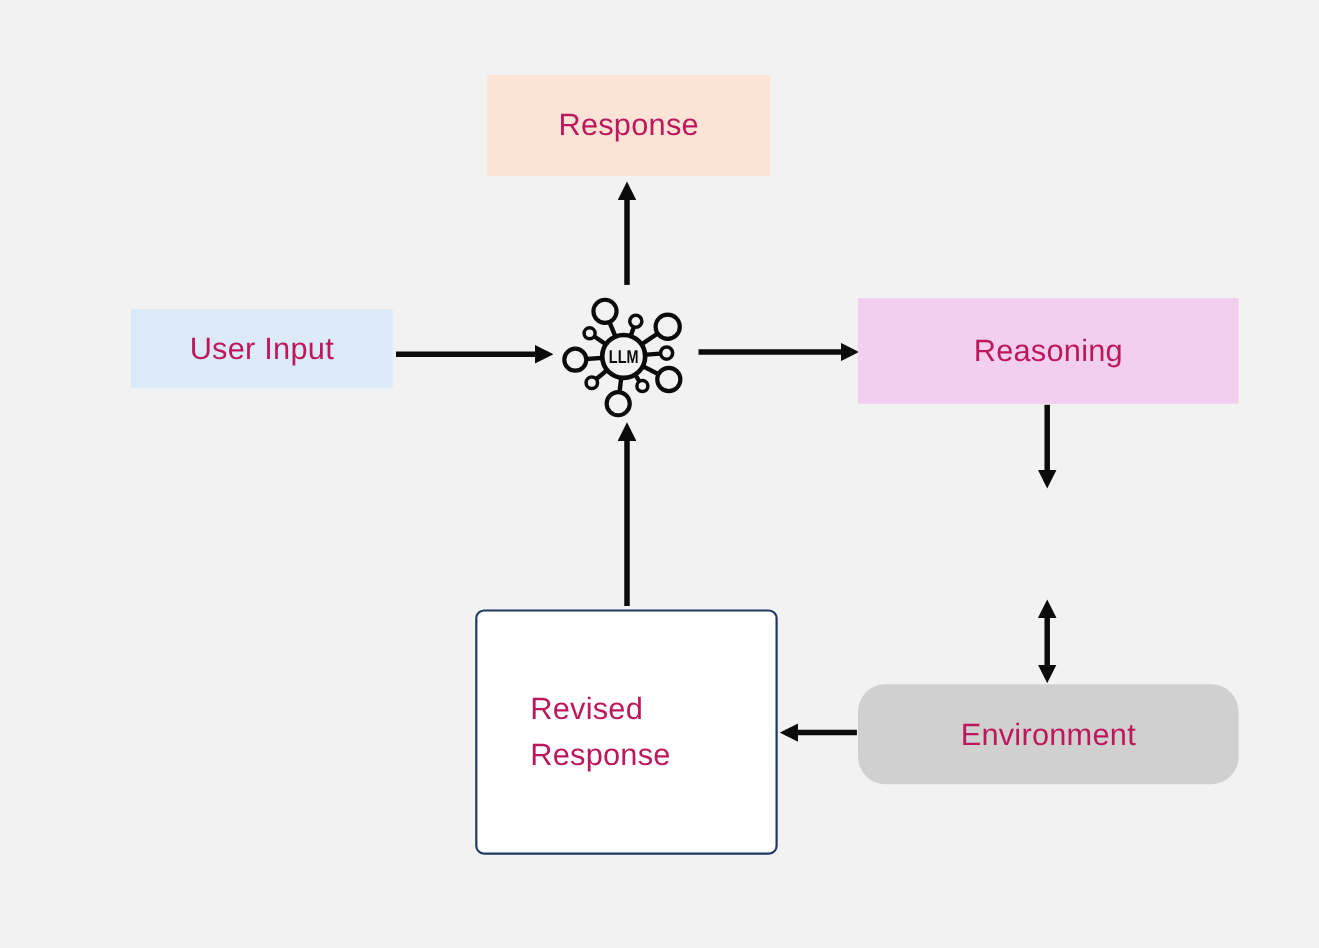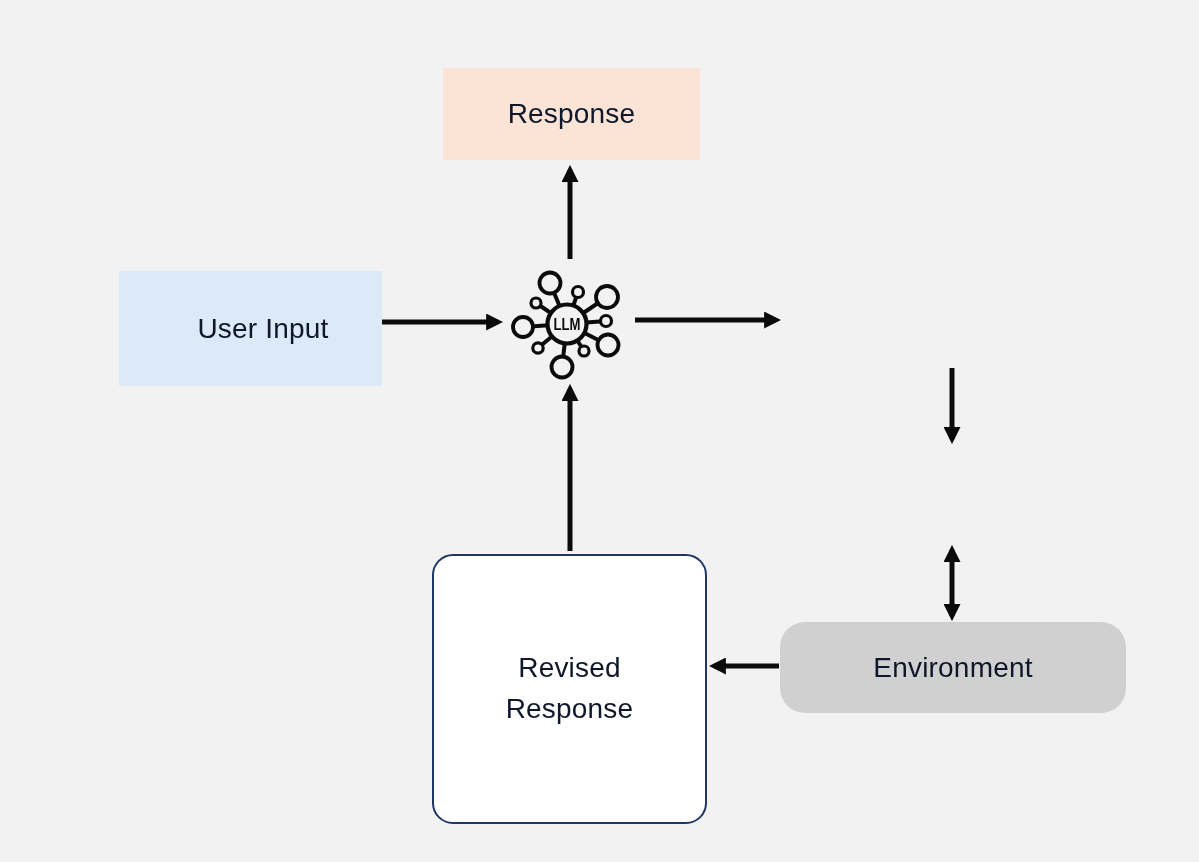--- a/index.html
+++ b/index.html
@@ -22,34 +22,34 @@
     width: 1199px;
     height: 862px;
     pointer-events: none;
   }
   .node {
     position: absolute;
     display: flex;
     align-items: center;
     justify-content: center;
     font-size: 28px;
-    color: #0f172a;
-    text-align: center;
+    color: #be185d;
+    text-align: left;
     letter-spacing: 0.2px;
   }
   .node-response    { left: 443px; top: 68px;  width: 257px; height: 92px; background: #FBE3D5; }
-  .node-user-input  { left: 119px; top: 271px; width: 238px; height: 115px; background: #DCEAF8; padding-left: 25px; }
+  .node-user-input  { left: 119px; top: 281px; width: 238px; height: 72px; background: #DCEAF8; }
   .node-reasoning   { left: 780px; top: 271px; width: 346px; height: 96px; background: #F2CFEF; }
   .node-tools       { left: 780px; top: 447px; width: 346px; height: 95px; background: #D9EFD3; }
   .node-environment { left: 780px; top: 622px; width: 346px; height: 91px; background: #D1D0D0; border-radius: 25px; }
   .node-revised {
-    left: 432px; top: 554px; width: 275px; height: 270px;
+    left: 432px; top: 554px; width: 275px; height: 223px;
     background: #FFFFFF;
     border: 2.5px solid #1F3864;
-    border-radius: 21px;
+    border-radius: 8px;
     box-sizing: border-box;
   }
   .node-revised .wrap-label {
     display: inline-block;
     max-width: 175px;
     line-height: 1.45;
   }
   .edge {
     stroke: #0b0b0b;
     stroke-width: 5;
@@ -134,20 +134,23 @@
   </svg>
 
   <div class="node node-response">
     <span>Response</span>
   </div>
 
   <div class="node node-user-input">
     <span>User Input</span>
   </div>
 
+  <div class="node node-reasoning">
+    <span>Reasoning</span>
+  </div>
 
 
   <div class="node node-environment">
     <span>Environment</span>
   </div>
 
   <div class="node node-revised">
     <span class="wrap-label">Revised Response</span>
   </div>
 

